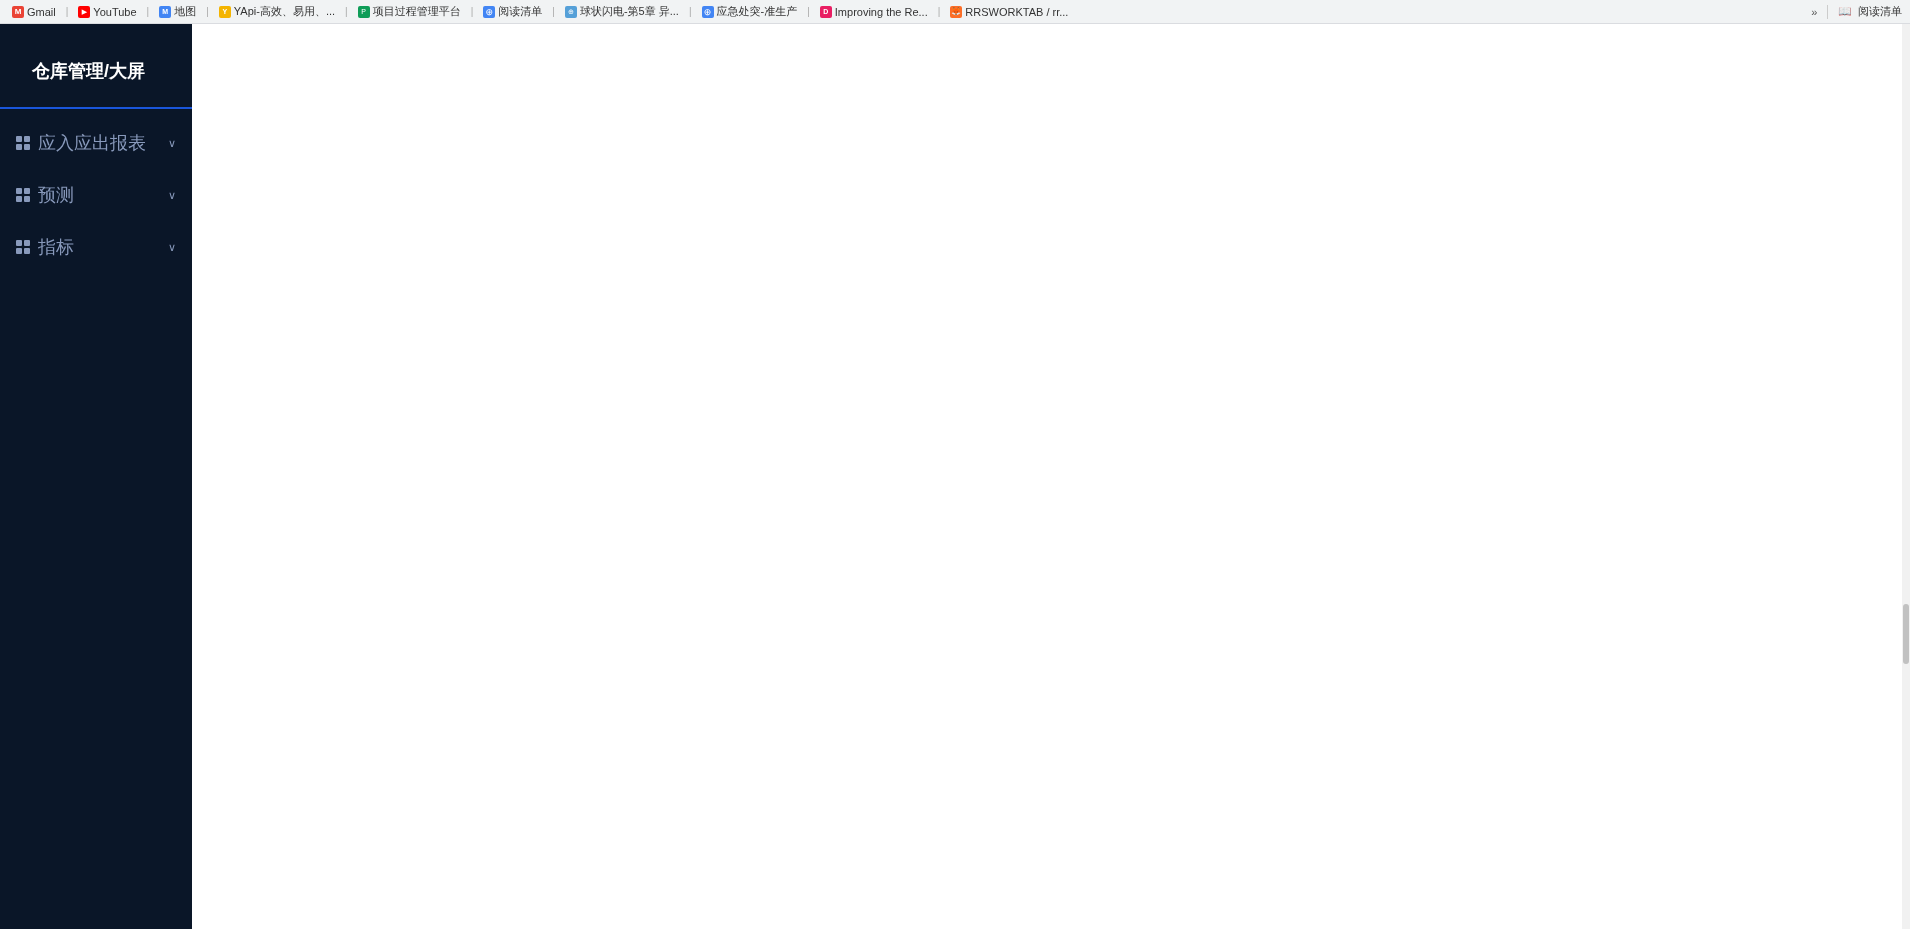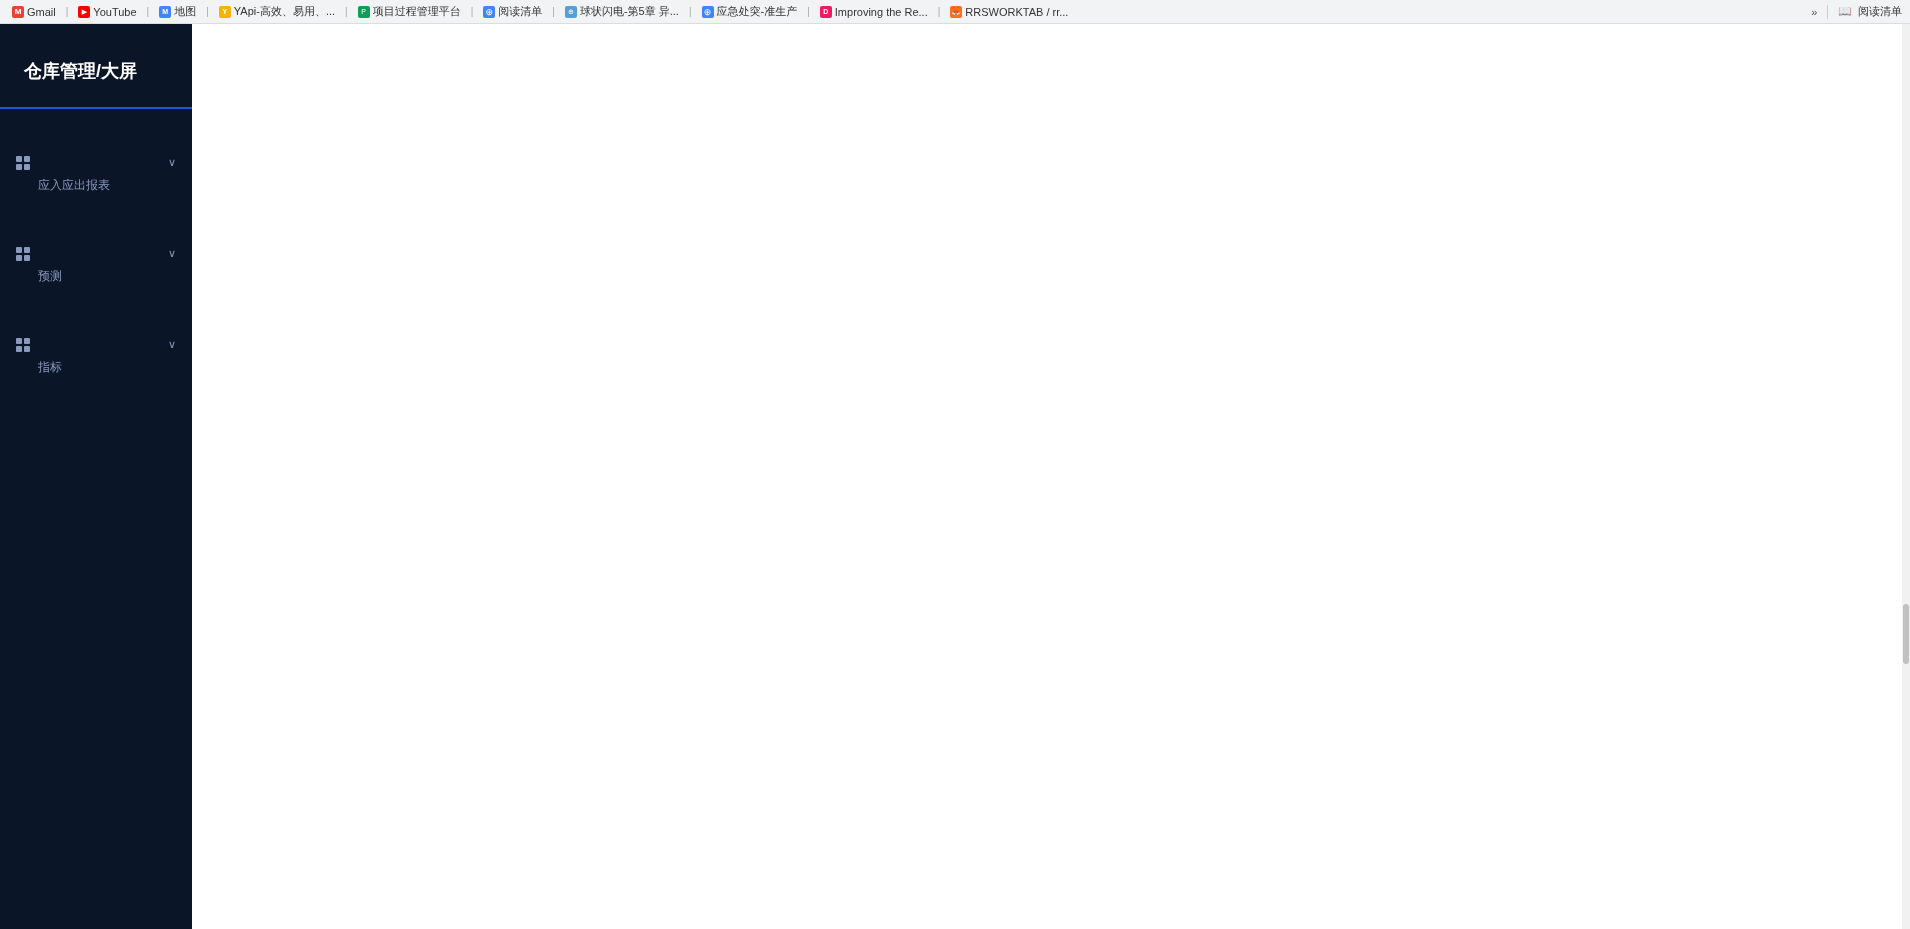--- a/index.html
+++ b/index.html
@@ -80,21 +80,21 @@
     .sidebar {
       width: 192px;
       background: #0a1628;
       height: 100%;
       display: flex;
       flex-direction: column;
       flex-shrink: 0;
     }
 
     .sidebar-header {
-      padding: 36px 20px 24px 24px;
+      padding: 36px 20px 24px 32px;
       border-bottom: 2px solid #1a56db;
     }
 
     .sidebar-title {
       color: #ffffff;
       font-size: 18px;
       font-weight: 600;
       line-height: 1.3;
     }
 
@@ -115,23 +115,22 @@
     .nav-icon {
       color: #8899bb;
       font-size: 14px;
       display: flex;
       align-items: center;
       flex-shrink: 0;
     }
 
     .nav-label {
       color: #8899bb;
-      font-size: 12px;
+      font-size: 18px;
       flex: 1;
-      margin-top: 46px;
     }
 
     .nav-chevron {
       color: #8899bb;
       font-size: 11px;
       margin-left: auto;
     }
 
     
     .scrollbar-container {

